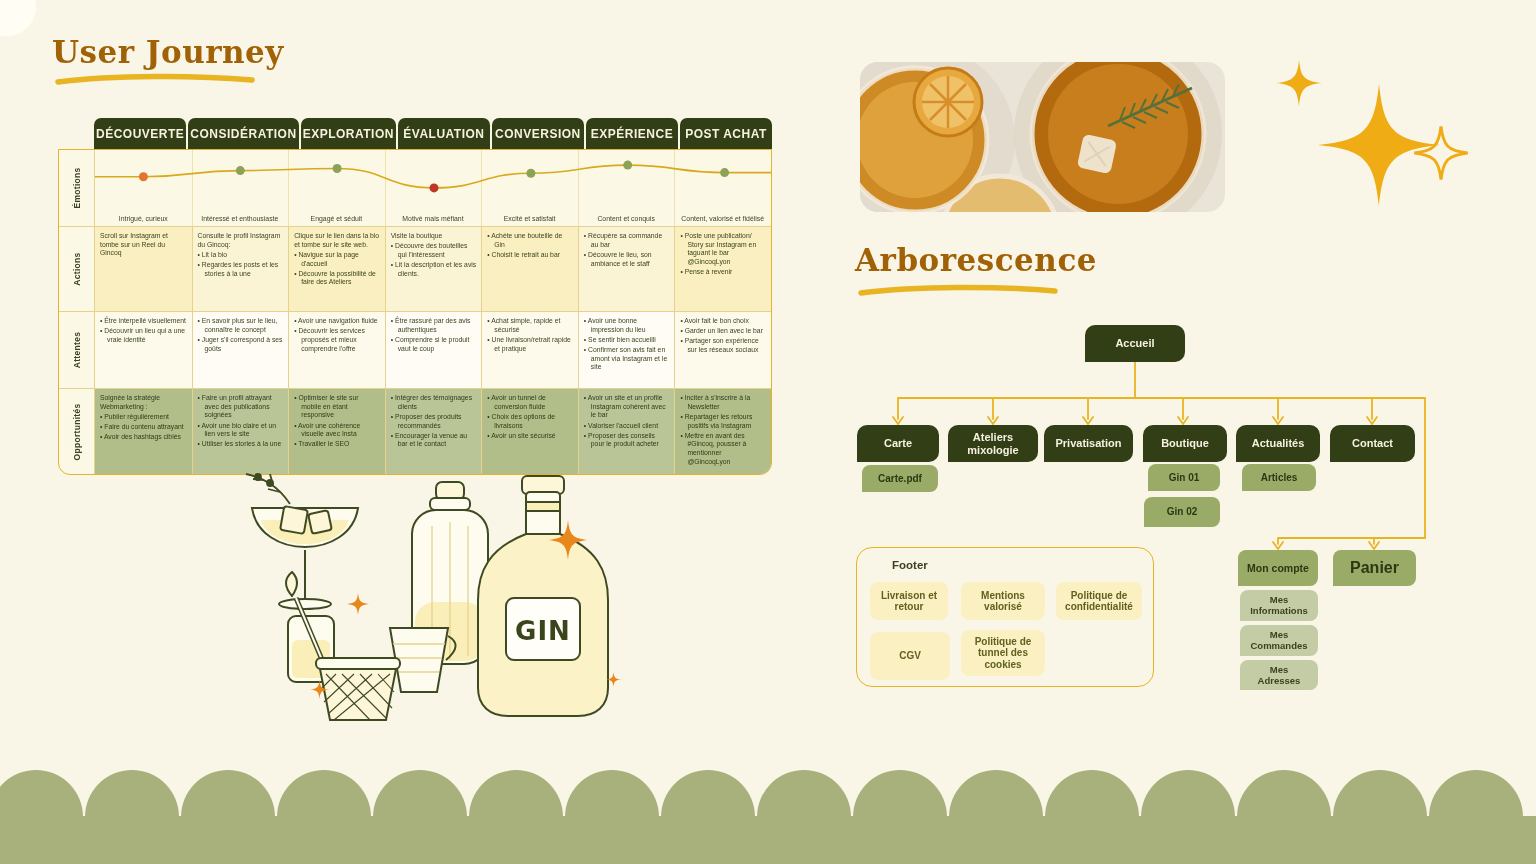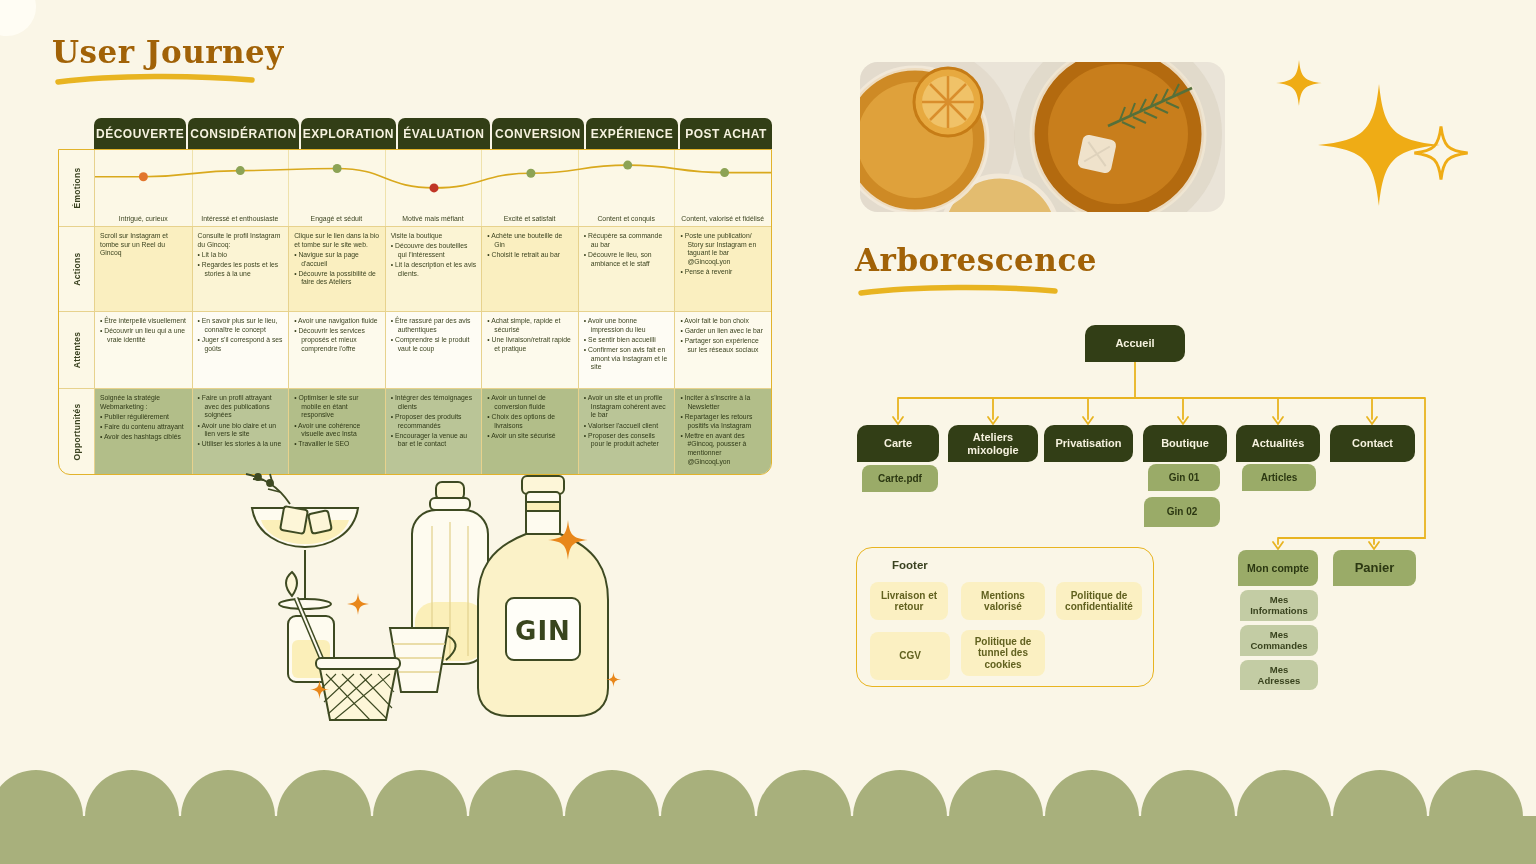--- a/index.html
+++ b/index.html
@@ -307,21 +307,21 @@
 <div class="node dark" style="left:1143px;top:425px;width:84px;height:37px">Boutique</div>
 <div class="node dark" style="left:1236px;top:425px;width:84px;height:37px">Actualités</div>
 <div class="node dark" style="left:1330px;top:425px;width:85px;height:37px">Contact</div>
 
 <div class="node sage" style="left:862px;top:465px;width:76px;height:27px">Carte.pdf</div>
 <div class="node sage" style="left:1148px;top:464px;width:72px;height:27px">Gin 01</div>
 <div class="node sage" style="left:1144px;top:497px;width:76px;height:30px">Gin 02</div>
 <div class="node sage" style="left:1242px;top:464px;width:74px;height:27px">Articles</div>
 
 <div class="node sage" style="left:1238px;top:550px;width:80px;height:36px;font-size:10.5px">Mon compte</div>
-<div class="node sage" style="left:1333px;top:550px;width:83px;height:36px;font-size:13px">Panier</div>
+<div class="node sage" style="left:1333px;top:550px;width:83px;height:36px;font-size:16px">Panier</div>
 
 <div id="account-children">
     <div class="acct-item">Mes Informations</div>
     <div class="acct-item">Mes Commandes</div>
     <div class="acct-item">Mes Adresses</div>
   </div>
 
 <div class="footer-box"></div>
 <div class="footer-label">Footer</div>
 <div class="fitem" style="left:870px;top:582px;width:78px;height:38px">Livraison et retour</div>

